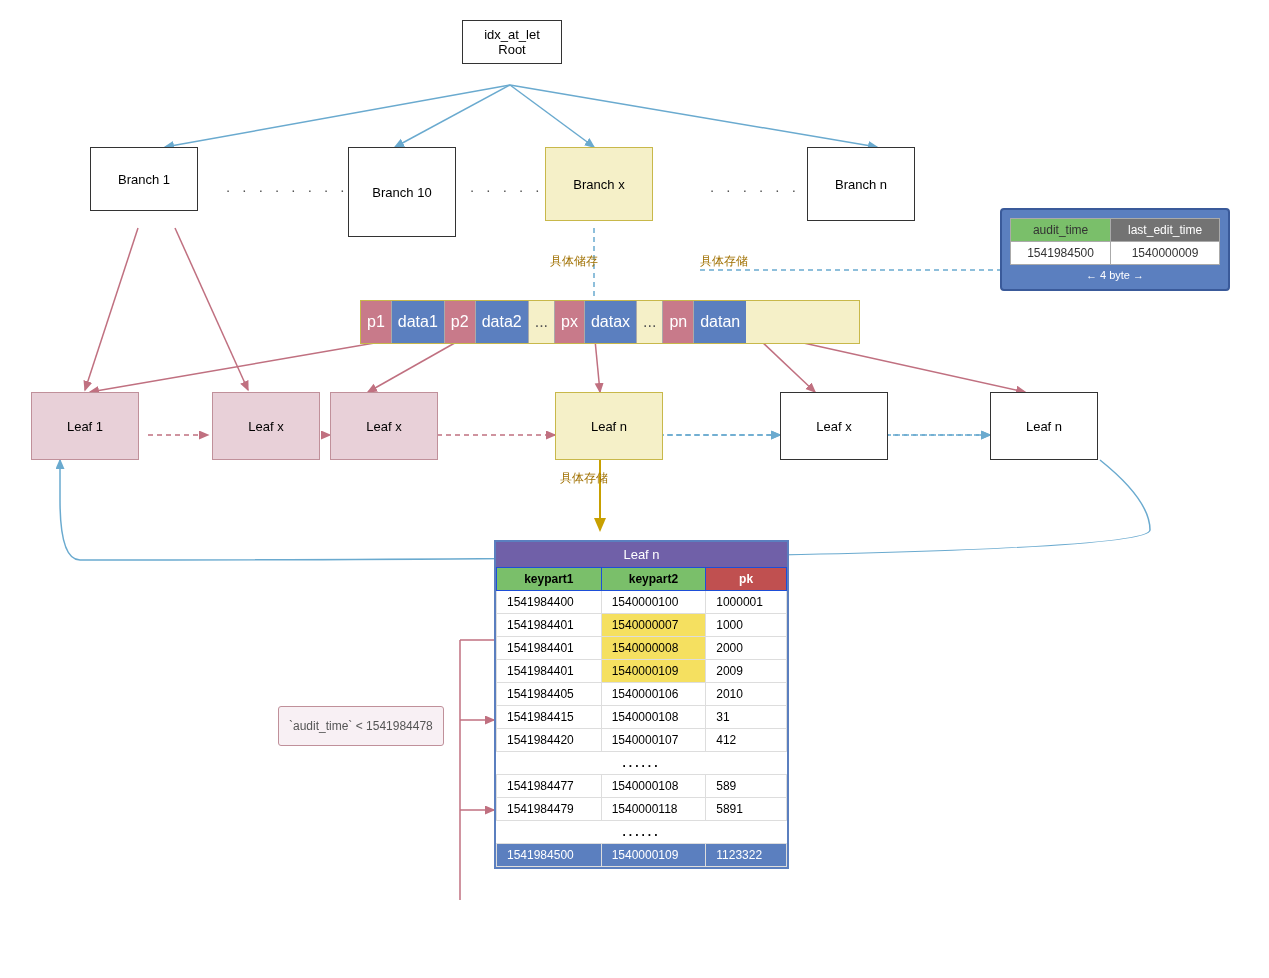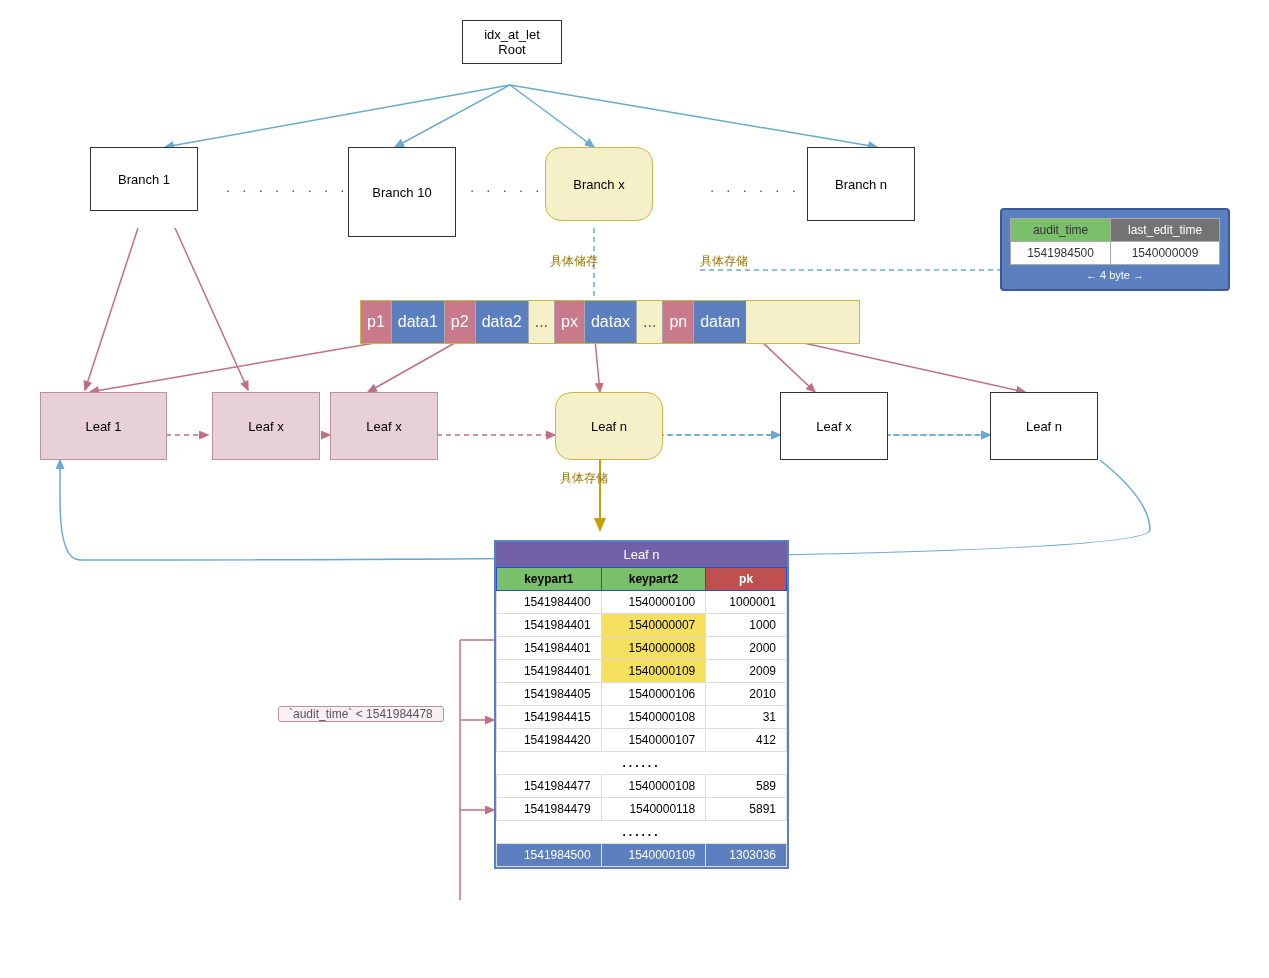--- a/index.html
+++ b/index.html
@@ -20,21 +20,21 @@
     .node-box {
       position: absolute;
       border: 1.5px solid #333;
       background: #fff;
       display: flex;
       align-items: center;
       justify-content: center;
       text-align: center;
       font-size: 13px;
     }
-    .node-box.yellow-bg { background: #f5f0c8; border-color: #c8b84a; border-radius: 16px; }
+    .node-box.yellow-bg { background: #f5f0c8; border-color: #c8b84a; }
     .node-box.pink-bg { background: #e8d0d8; border-color: #c0909a; }
 
     .root-box {
       position: absolute;
       border: 1.5px solid #333;
       background: #fff;
       text-align: center;
       padding: 6px 12px;
       font-size: 13px;
     }
@@ -116,21 +116,21 @@
     .leaf-table th {
       padding: 4px 10px;
       text-align: center;
       font-size: 12px;
       border: 1px solid #1d4ed8;
     }
     .leaf-table th.green-h { background: #7abf6a; }
     .leaf-table th.red-h { background: #c05050; color: white; }
     .leaf-table td {
       padding: 4px 10px;
-      text-align: right;
+      text-align: left;
       font-size: 12px;
       border: 1px solid #ddd;
       background: #fff;
     }
     .leaf-table td.yellow-cell { background: #f5e060; }
     .leaf-table td.blue-row { background: #5b7fbf; color: white; }
     .leaf-table .dots-row td {
       text-align: center;
       border: none;
       background: #fff;
@@ -144,21 +144,21 @@
       font-size: 12px;
       color: #555;
     }
     .label-text.gold { color: #a07000; }
 
     
     .condition-box {
       position: absolute;
       border: 1.5px solid #c0909a;
       background: #f8f0f4;
-      padding: 0 10px;
+      padding: 12px 10px;
       font-size: 12px;
       color: #555;
       border-radius: 3px;
     }
   </style>
 </head>
 <body>
 
 <div id="canvas">
   <svg class="arrows">
@@ -274,21 +274,21 @@
       </tr>
       <tr>
         <td class="white-cell">1541984500</td>
         <td class="white-cell">1540000009</td>
       </tr>
     </tbody>
       </table>
     <div class="byte-label">← 4 byte →</div>
   </div>
 
-  <div class="node-box pink-bg" style="left:40px;top:392px;width:127px;height:68px;">
+  <div class="node-box pink-bg" style="left:31px;top:392px;width:108px;height:68px;">
     <span>Leaf 1</span>
   </div>
 
   <div class="node-box pink-bg" style="left:212px;top:392px;width:108px;height:68px;">
     <span>Leaf x</span>
   </div>
 
   <div class="node-box pink-bg" style="left:330px;top:392px;width:108px;height:68px;">
     <span>Leaf x</span>
   </div>
@@ -369,19 +369,19 @@
           <td>1541984479</td>
           <td>1540000118</td>
           <td>5891</td>
         </tr>
         <tr class="dots-row">
           <td colspan="3">......</td>
         </tr>
         <tr>
           <td class="blue-row">1541984500</td>
           <td class="blue-row">1540000109</td>
-          <td class="blue-row">1303036</td>
+          <td class="blue-row">1123322</td>
         </tr>
       </tbody>
     </table>
   </div>
 
 </div>
 
 </body></html>

